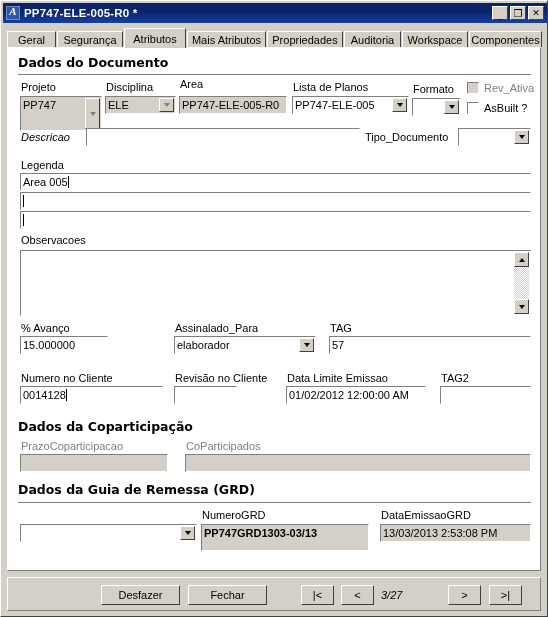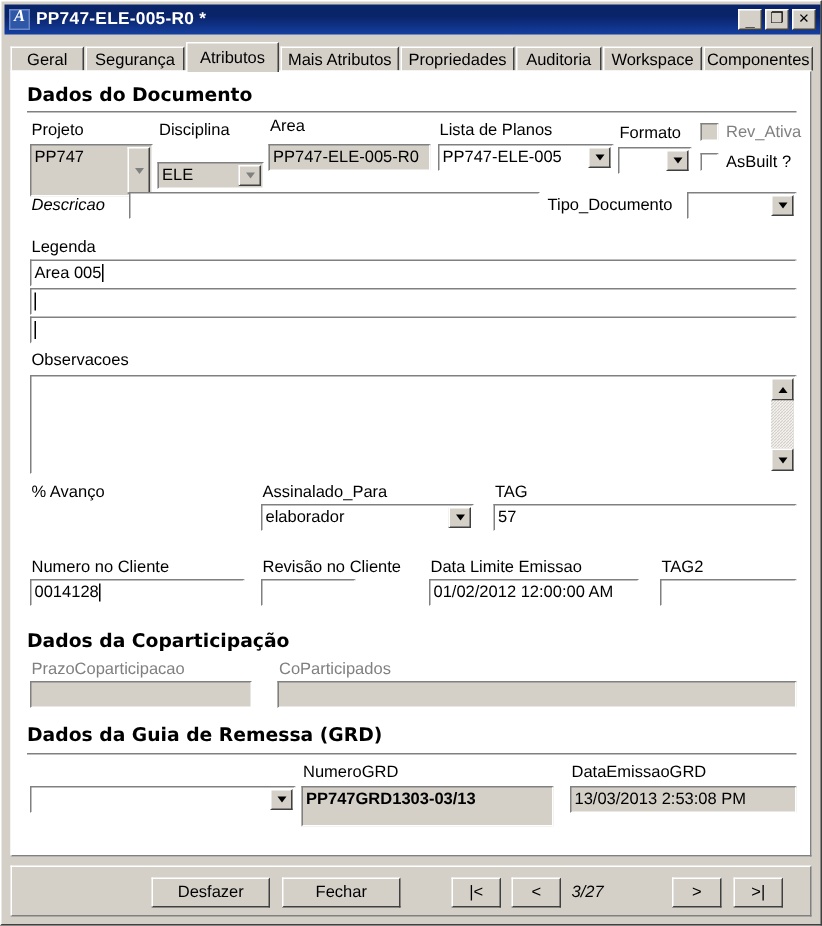--- a/index.html
+++ b/index.html
@@ -232,21 +232,21 @@
       <div class="sec-title" style="left:10px;top:7px;">Dados do Documento</div>
       <div class="grpline" style="left:10px;top:26px;width:513px;"></div>
 
       <div class="lbl" style="left:13px;top:33px;">Projeto</div>
       <div class="combo ro" style="left:12px;top:48px;width:82px;height:35px;">
         <span>PP747</span>
         <span class="arrow dis"></span>
       </div>
 
       <div class="lbl" style="left:98px;top:33px;">Disciplina</div>
-      <div class="combo ro" style="left:97px;top:60px;width:71px;height:18px;">
+      <div class="combo ro" style="left:97px;top:48px;width:71px;height:18px;">
         <span>ELE</span>
         <span class="arrow dis"></span>
       </div>
 
       <div class="lbl" style="left:172px;top:30px;">Area</div>
       <div class="fld ro" style="left:171px;top:48px;width:108px;height:18px;">PP747-ELE-005-R0</div>
 
       <div class="lbl" style="left:285px;top:33px;">Lista de Planos</div>
       <div class="combo" style="left:284px;top:48px;width:117px;height:18px;">
         <span>PP747-ELE-005</span>
@@ -282,20 +282,21 @@
       <div class="lbl" style="left:13px;top:186px;">Observacoes</div>
       <div class="textarea" style="left:12px;top:202px;width:511px;height:66px;">
         <div class="sbar">
           <div class="sbtn up"></div>
           <div class="strack"></div>
           <div class="sbtn dn"></div>
         </div>
       </div>
 
       <div class="lbl" style="left:13px;top:274px;">% Avanço</div>
+      <div class="fld" style="left:12px;top:288px;width:88px;height:18px;">15.000000</div>
 
       <div class="lbl" style="left:167px;top:274px;">Assinalado_Para</div>
       <div class="combo" style="left:166px;top:288px;width:142px;height:18px;">
         <span>elaborador</span>
         <span class="arrow"></span>
       </div>
 
       <div class="lbl" style="left:322px;top:274px;">TAG</div>
       <div class="fld" style="left:321px;top:288px;width:202px;height:18px;">57</div>
 

